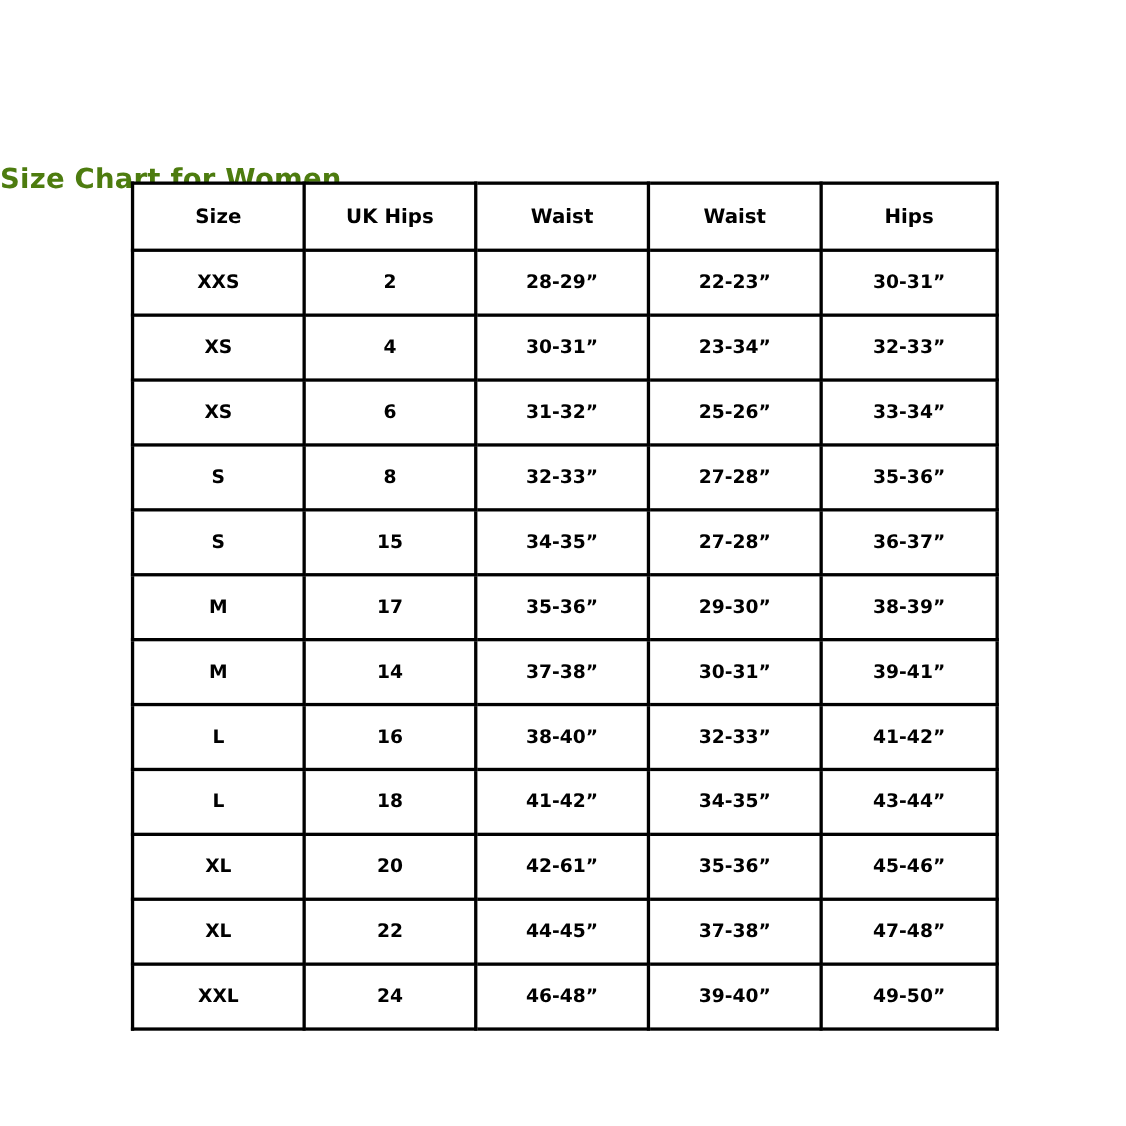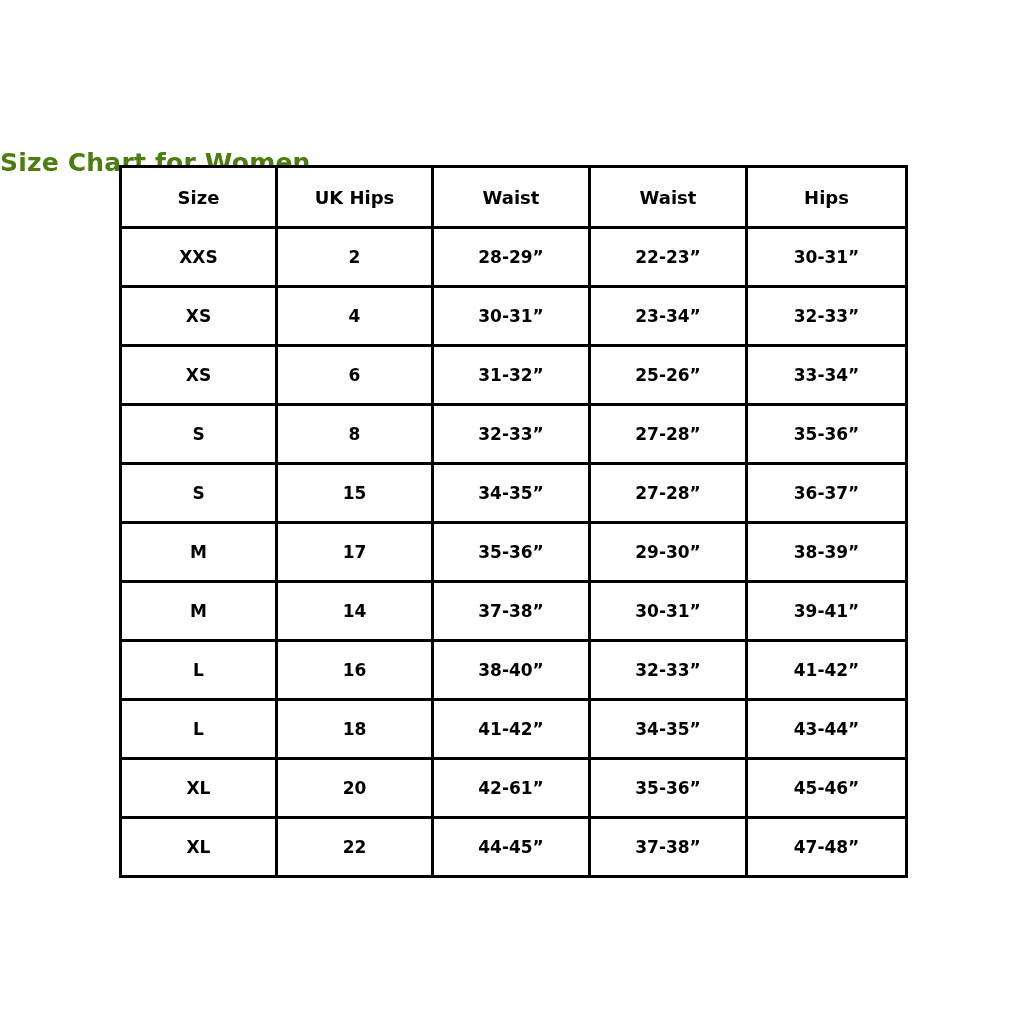--- a/index.html
+++ b/index.html
@@ -161,17 +161,24 @@
           <td>35-36”</td>
           <td>45-46”</td>
         </tr>
         <tr>
           <td>XL</td>
           <td>22</td>
           <td>44-45”</td>
           <td>37-38”</td>
           <td>47-48”</td>
         </tr>
+        <tr>
+          <td>XXL</td>
+          <td>24</td>
+          <td>46-48”</td>
+          <td>39-40”</td>
+          <td>49-50”</td>
+        </tr>
       </tbody>
     </table>
   </div>
 
 </div>
 
 </body></html>

